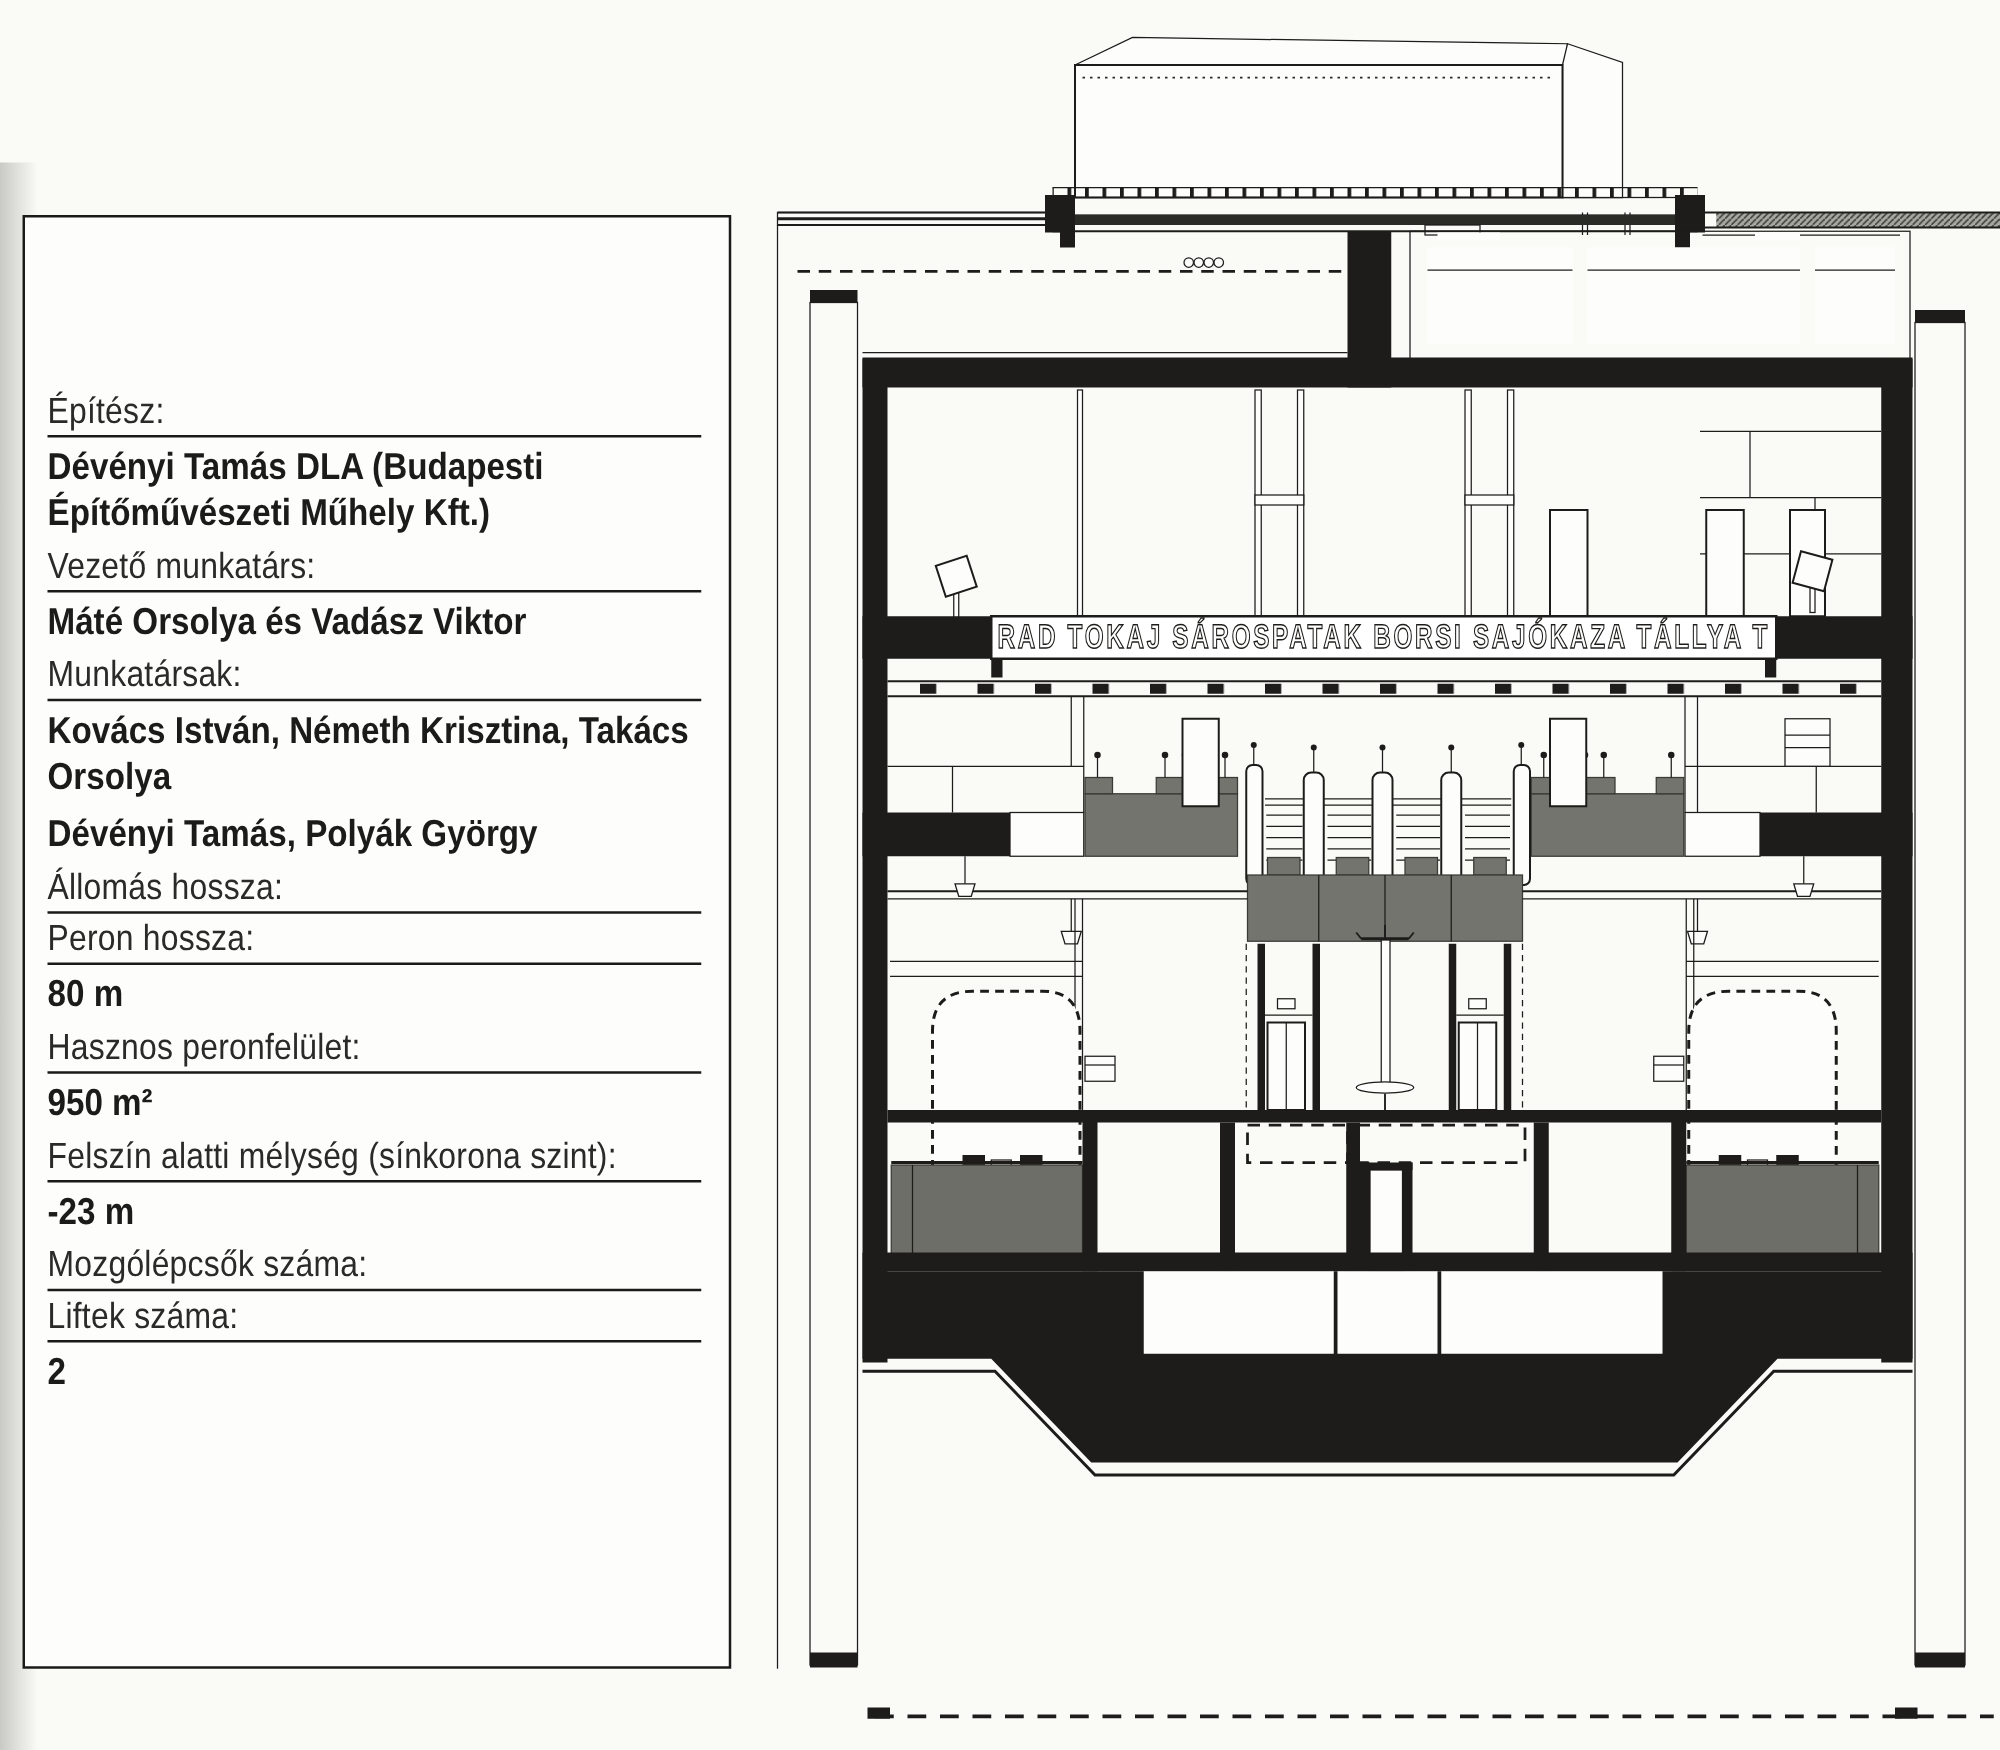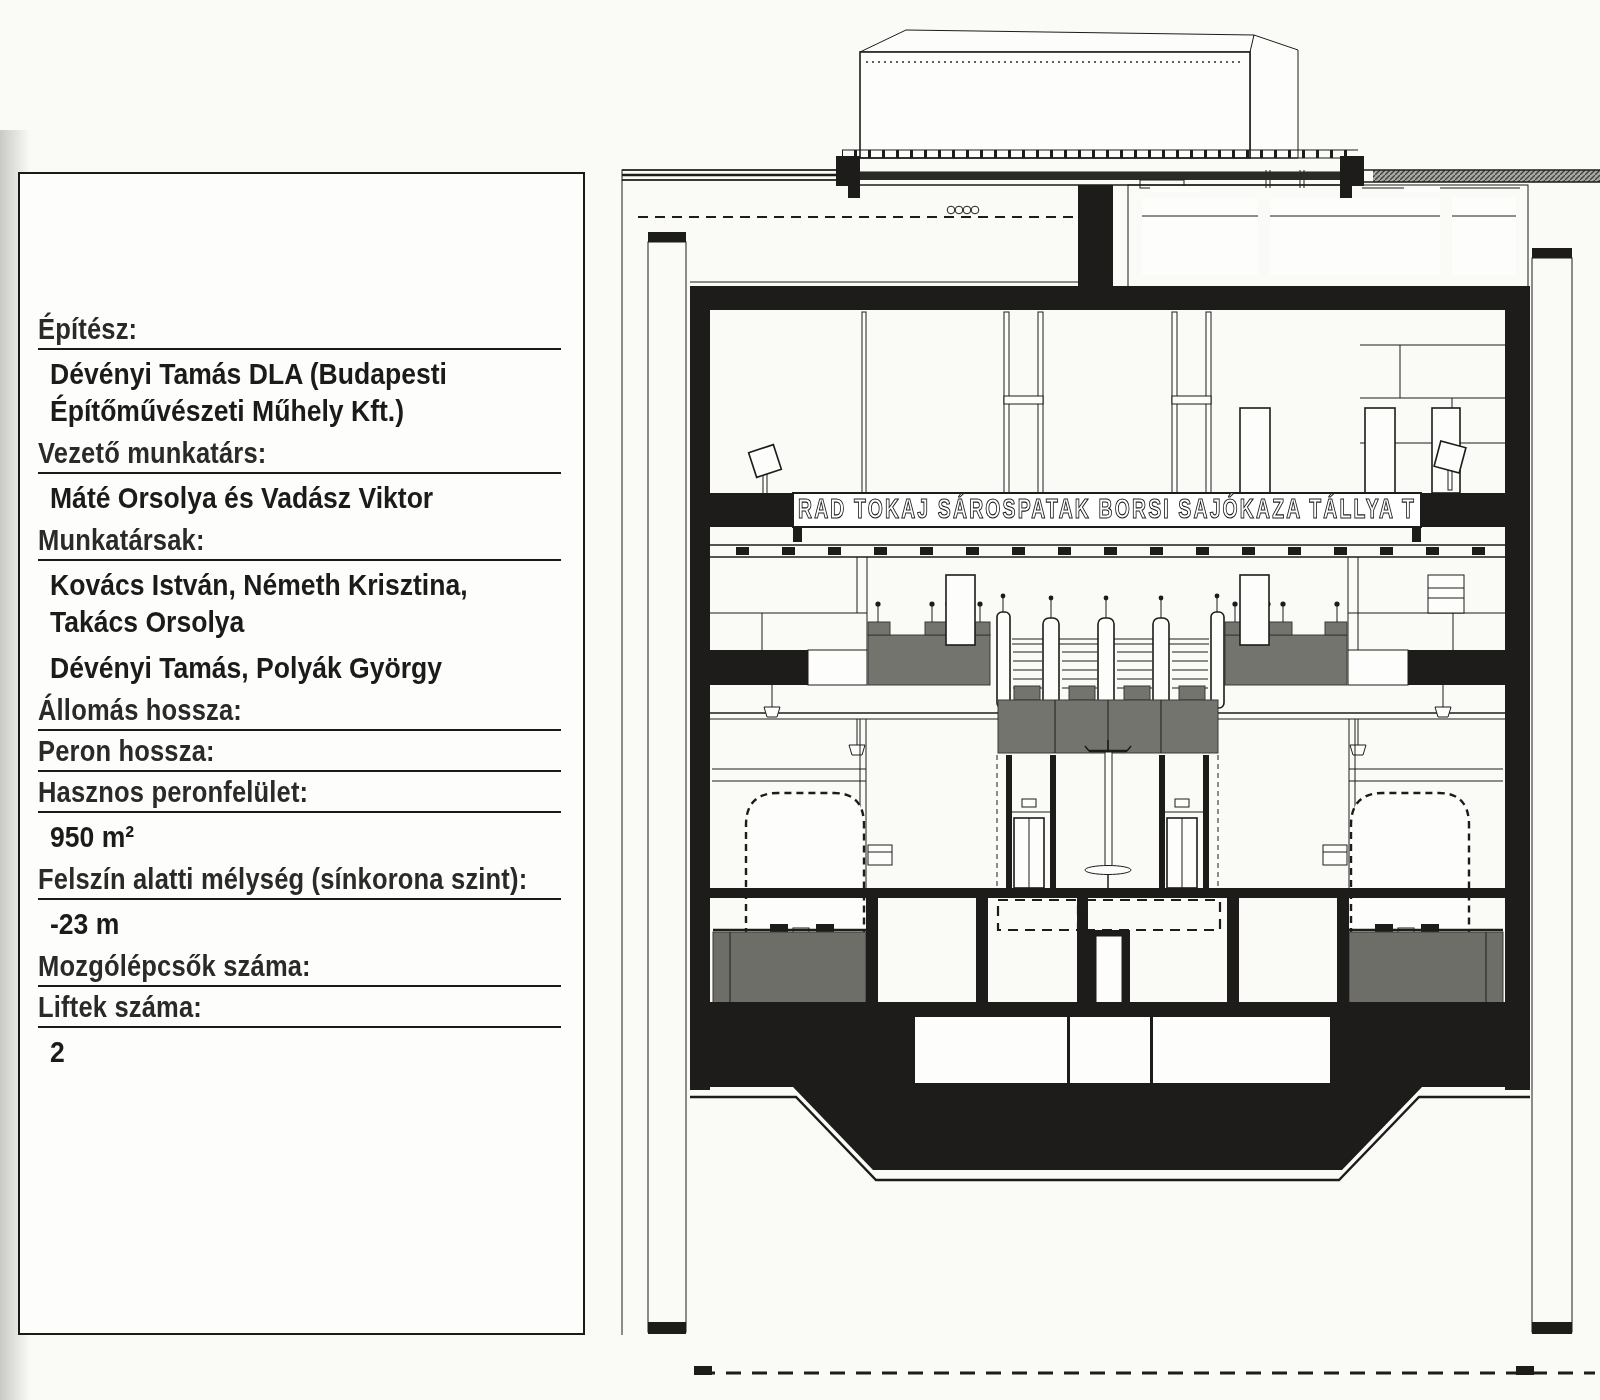--- a/index.html
+++ b/index.html
@@ -14,28 +14,28 @@
     background:linear-gradient(to right,#c9c9c5,rgba(250,250,247,0));
   }
   
   .panel{
     position:absolute;left:18px;top:172px;width:567px;height:1163px;
     border:2px solid #1a1a19;background:#fdfdfb;box-sizing:border-box;
     padding:140px 22px 0 18px;
   }
   .f-label{
     border-bottom:2px solid #1a1a19;
-    padding-bottom:3px;margin-bottom:5px;font-weight:bold;
+    padding-bottom:3px;margin-bottom:5px;
   }
   .f-label span{
     display:inline-block;white-space:nowrap;
     transform:scaleX(.88);transform-origin:0 50%;
     font-size:29px;line-height:31px;color:#2a2a28;letter-spacing:.2px;
   }
-  .f-value{margin:3px 12px 9px;}
+  .f-value{margin:3px 0 9px;}
   .f-value span{
     display:block;width:113%;
     transform:scaleX(.885);transform-origin:0 0;
     font-size:30px;line-height:37px;font-weight:700;color:#1b1b1a;
   }
   
   svg{position:absolute;left:0;top:0;}
   .ln{stroke:#1d1c1a;stroke-width:1.5;fill:none}
   .lt{stroke:#1d1c1a;stroke-width:1;fill:none}
   .ln2{stroke:#1d1c1a;stroke-width:2.4;fill:none}
@@ -444,20 +444,23 @@
       <span>Kovács István, Németh Krisztina, Takács Orsolya</span>
     </div>
 
   <div class="f-value">
       <span>Dévényi Tamás, Polyák György</span>
     </div>
 
   <div class="f-label"><span>Állomás hossza:</span></div>
 
   <div class="f-label"><span>Peron hossza:</span></div>
+  <div class="f-value">
+      <span>80 m</span>
+    </div>
 
   <div class="f-label"><span>Hasznos peronfelület:</span></div>
   <div class="f-value">
       <span>950 m²</span>
     </div>
 
   <div class="f-label"><span>Felszín alatti mélység (sínkorona szint):</span></div>
   <div class="f-value">
       <span>-23 m</span>
     </div>

